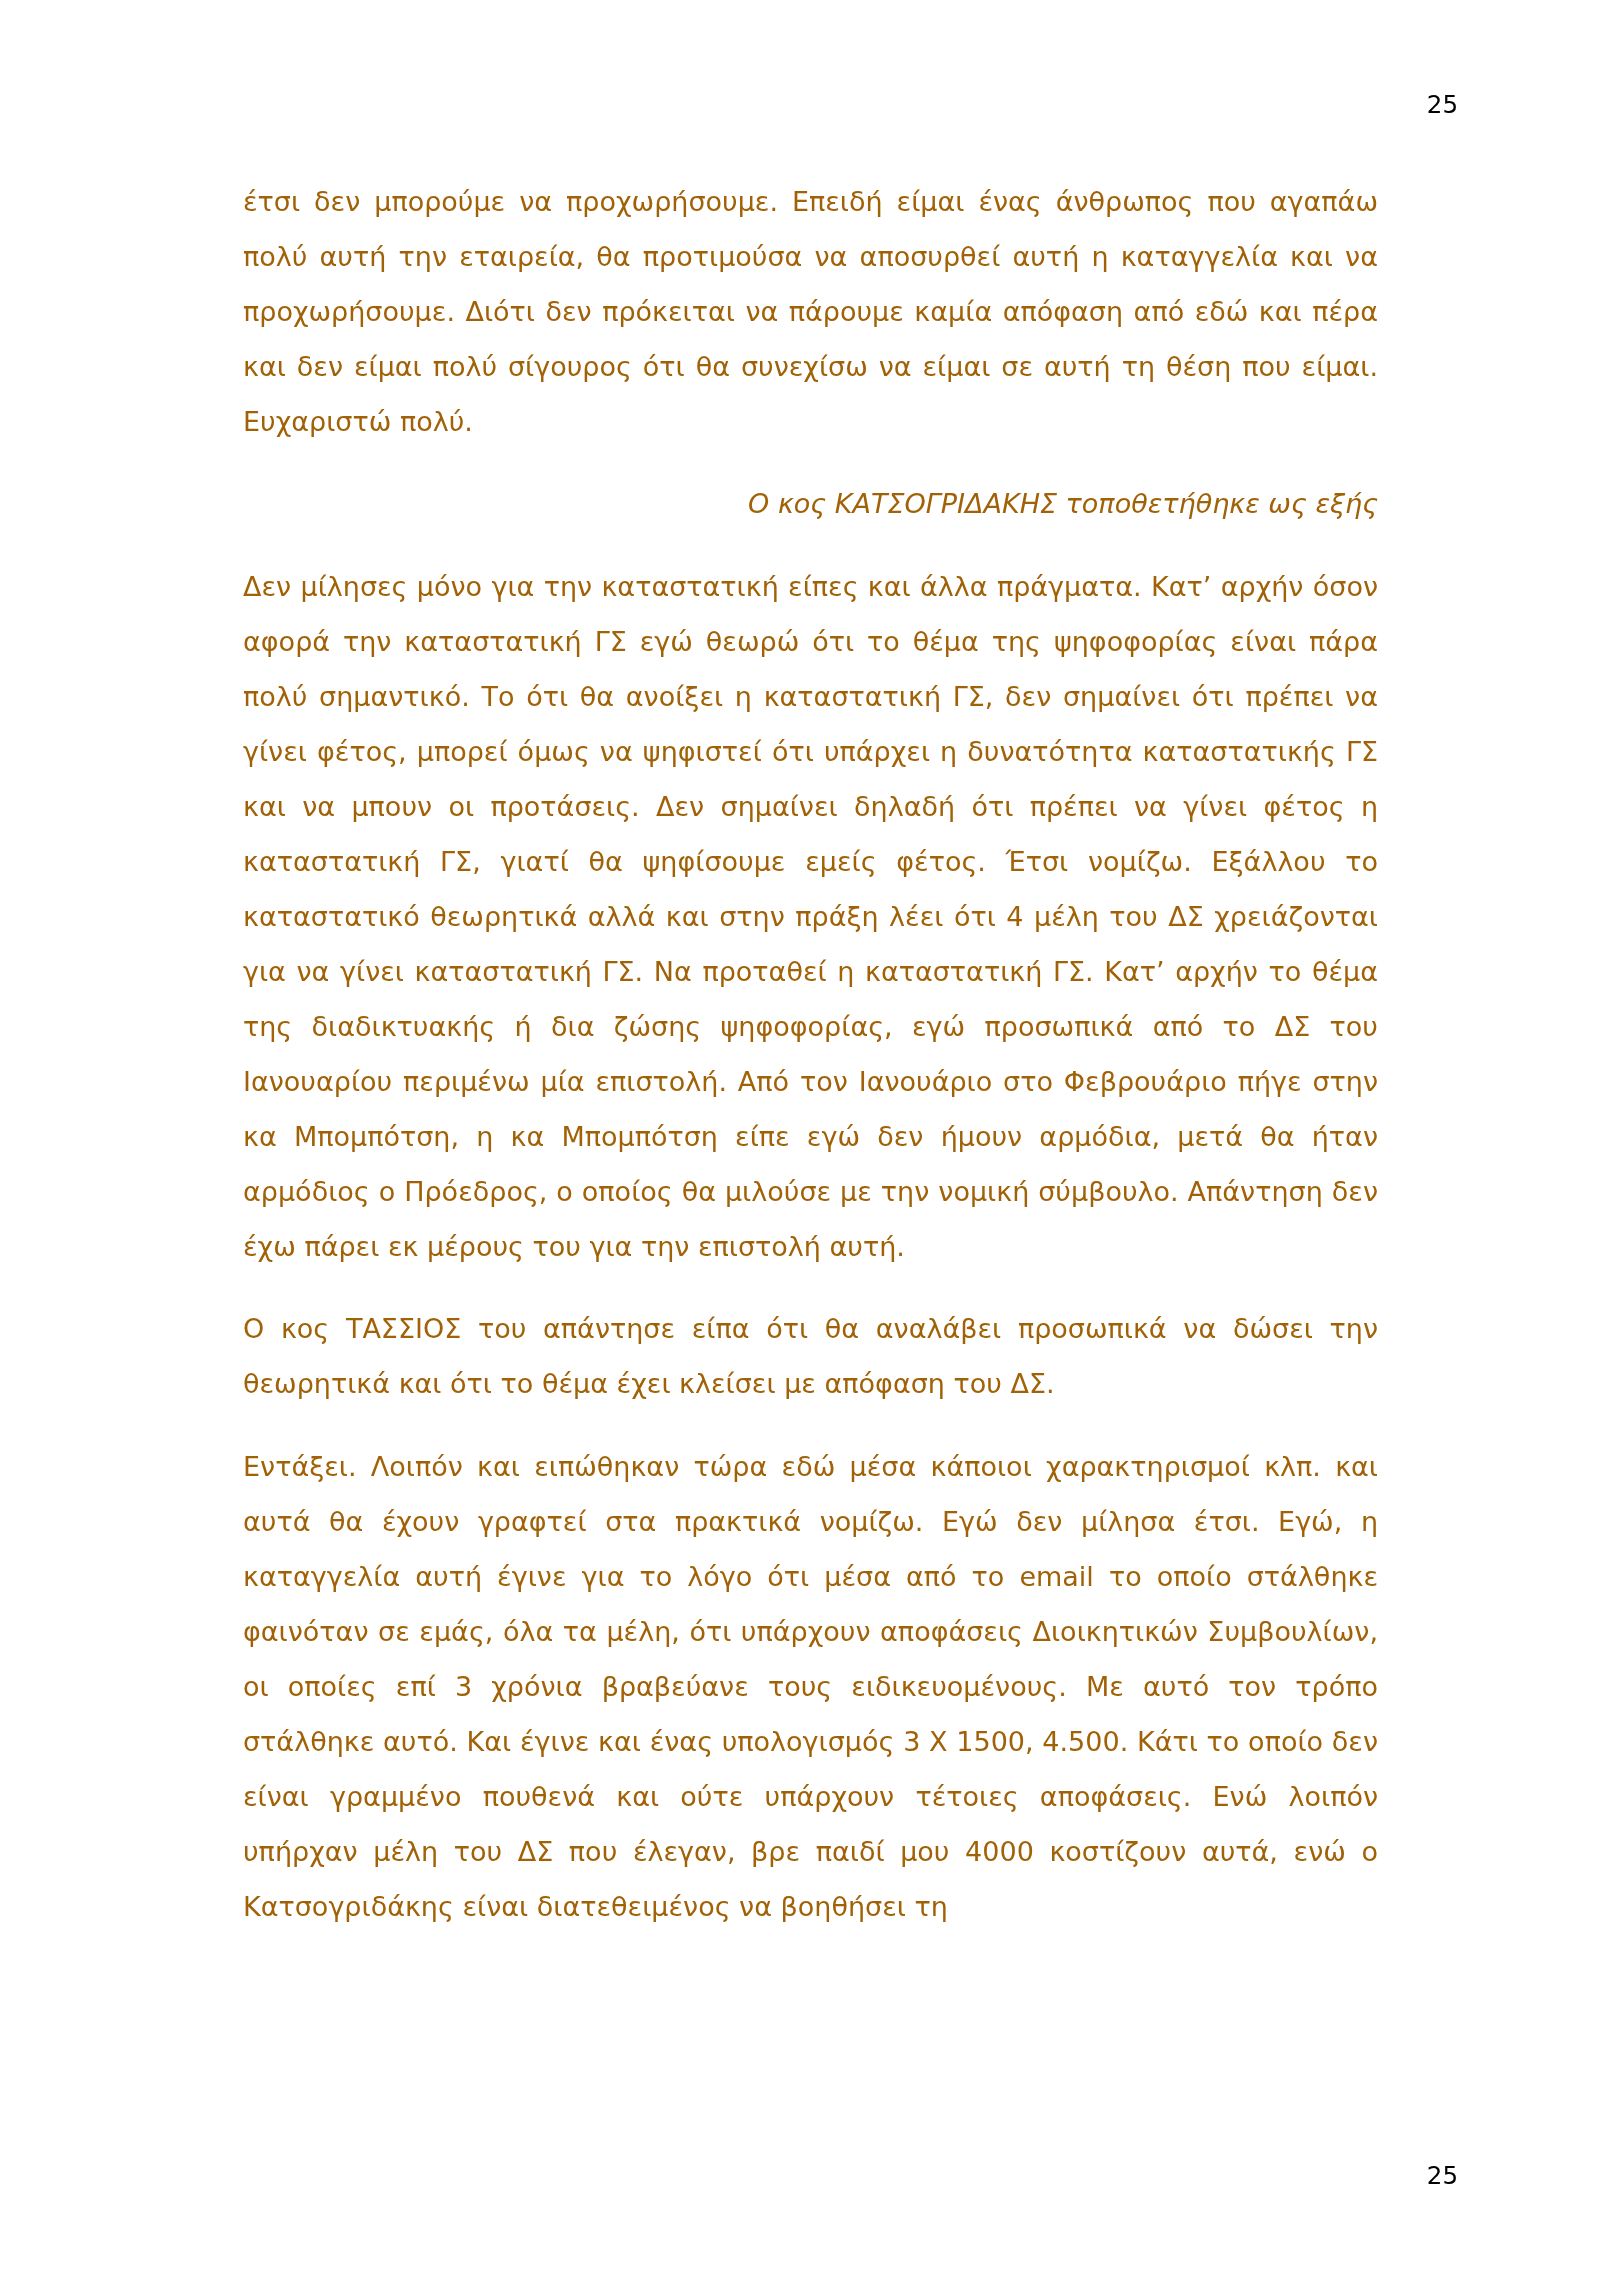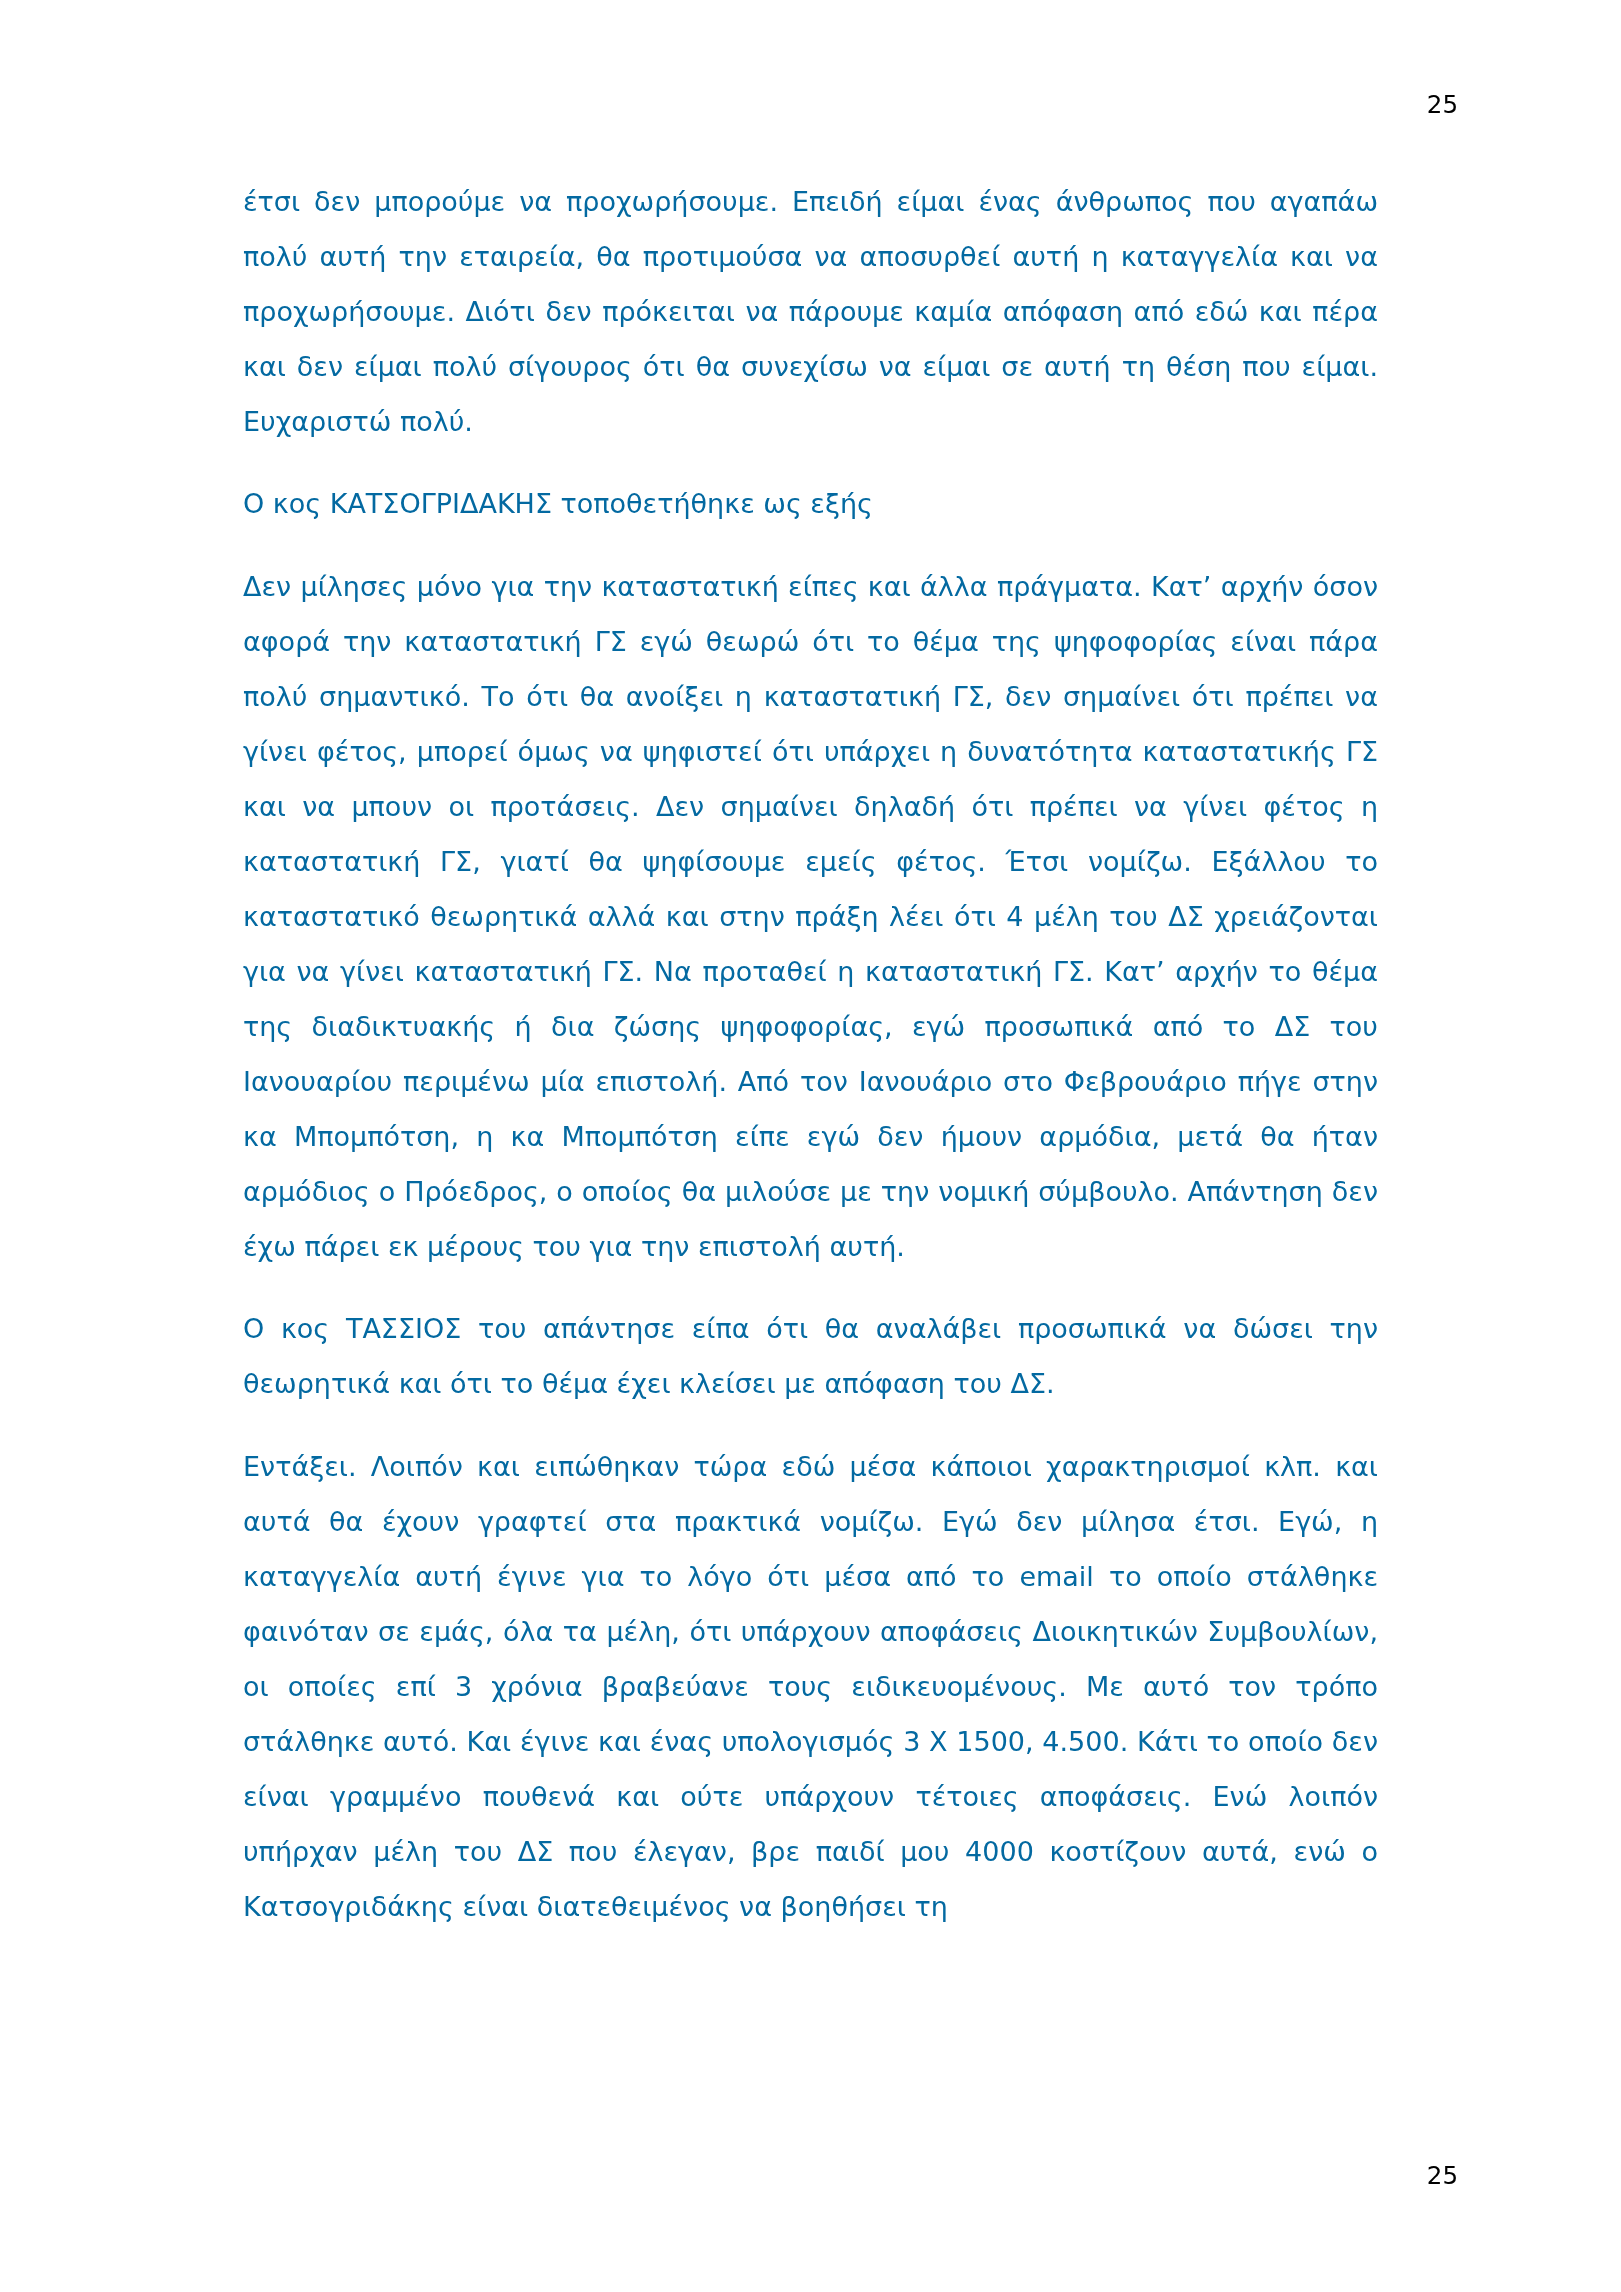--- a/index.html
+++ b/index.html
@@ -39,27 +39,28 @@
   .content {
     position: absolute;
     top: 174px;
     left: 243px;
     width: 1135px;
   }
   p {
     margin: 0 0 27.4px 0;
     font-size: 27px;
     line-height: 55px;
-    color: #0369a1;
+    color: #a16207;
     text-align: justify;
     text-justify: inter-word;
     font-family: "DejaVu Sans", sans-serif;
   }
   p.nojust {
-    text-align: left;
+    text-align: right;
+    font-style: italic;
   }
   p.last {
     margin-bottom: 0;
   }
 </style>
 </head>
 <body>
 
 <div class="page">
 

